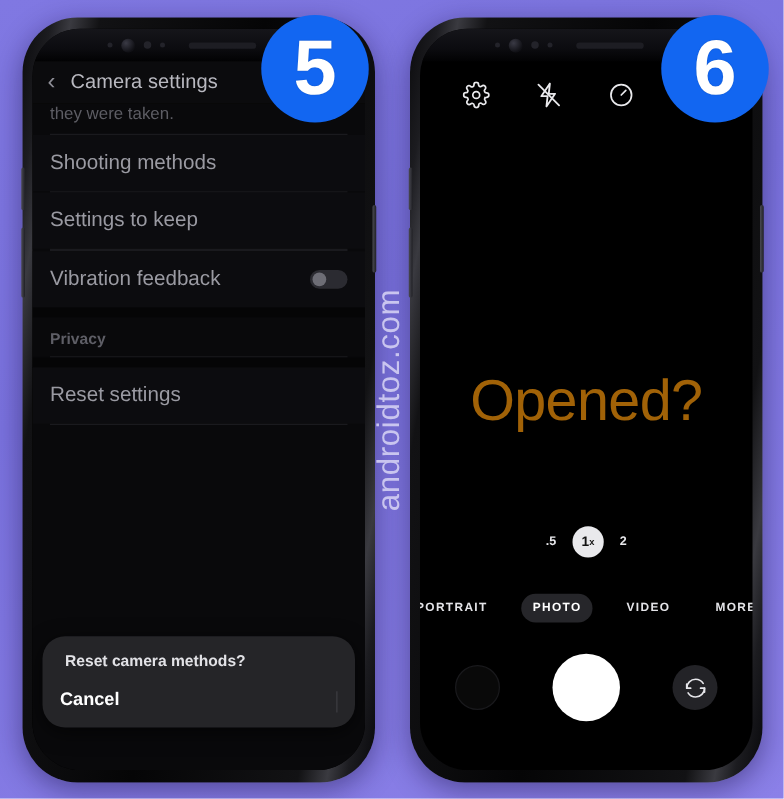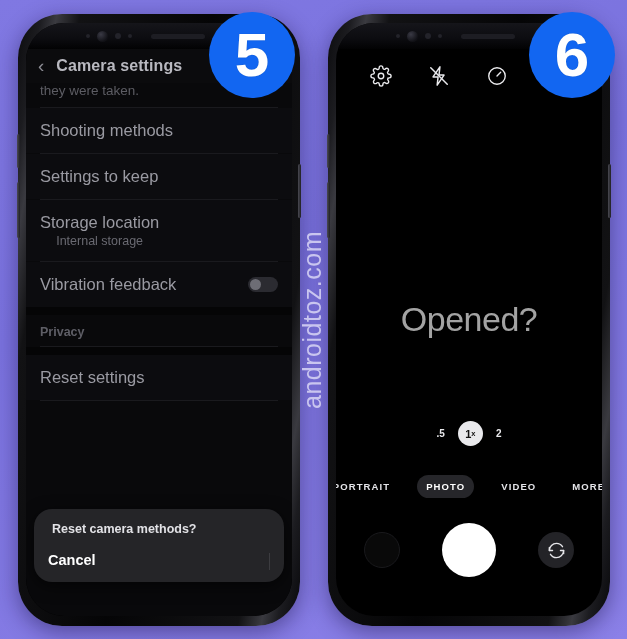--- a/index.html
+++ b/index.html
@@ -77,40 +77,40 @@
     height: 34px;
     display: flex; align-items: center;
     padding-left: 12px; gap: 12px;
     background: #0b0b0d;
   }
   .back-chevron {
     color: #8d8d95; font-size: 19px; line-height: 1;
     transform: translateY(-1px);
   }
   .settings-title {
-    color: #b9b9c0; font-size: 16px; font-weight: bold;
+    color: #b9b9c0; font-size: 16px; font-weight: normal;
     letter-spacing: .1px;
   }
 
   .settings-scroll {
     position: absolute; top: 60px; left: 0; right: 0; bottom: 0;
     background: #09090b;
   }
 
   .cut-text {
     color: #5d5d64; font-size: 13.5px;
     padding: 0 14px 9px 14px;
   }
   .divider { height: 1px; background: #1a1a1e; margin: 0 14px; }
   .block-gap { height: 8px; background: #050506; }
 
   .row {
     padding: 13px 14px;
     background: #0c0c0f;
-    display: flex; align-items: center; justify-content: space-between; text-align: center;
+    display: flex; align-items: center; justify-content: space-between;
   }
   .row-main { display: flex; flex-direction: column; gap: 2px; }
   .row-title { color: #9a9aa2; font-size: 16.5px; }
   .row-sub   { color: #6a6a72; font-size: 12.5px; }
 
   .toggle {
     width: 30px; height: 15px; border-radius: 9px;
     background: #2b2b31; position: relative; flex: none;
   }
   .toggle .knob {
@@ -164,22 +164,22 @@
   .aspect-chip {
     color: #e9e9ec; font-size: 8.5px; font-weight: bold;
     border: 1.4px solid #e9e9ec; border-radius: 4px;
     padding: 1.5px 4px; letter-spacing: .4px;
     position: relative;
   }
 
   .opened-text {
     position: absolute; top: 0; left: 0; right: 0; bottom: 0;
     display: flex; align-items: center; justify-content: center;
-    color: #a3a3a3;
-    font-size: 34px;
+    color: #a16207;
+    font-size: 46px;
     font-weight: normal;
     letter-spacing: -0.5px;
     pointer-events: none;
   }
 
   .zoom-row {
     position: absolute; left: 0; right: 0; top: 398px;
     display: flex; align-items: center; justify-content: center;
     gap: 13px;
   }
@@ -296,26 +296,20 @@
         </div>
         <div class="divider"></div>
 
         <div class="row">
           <div class="row-main">
             <span class="row-title">Settings to keep</span>
           </div>
         </div>
         <div class="divider"></div>
 
-        <div class="row">
-          <div class="row-main">
-            <span class="row-title">Storage location</span>
-            <span class="row-sub">Internal storage</span>
-          </div>
-        </div>
         <div class="divider"></div>
 
         <div class="row">
           <div class="row-main">
             <span class="row-title">Vibration feedback</span>
           </div>
           <div class="toggle">
             <div class="knob"></div>
           </div>
         </div>

